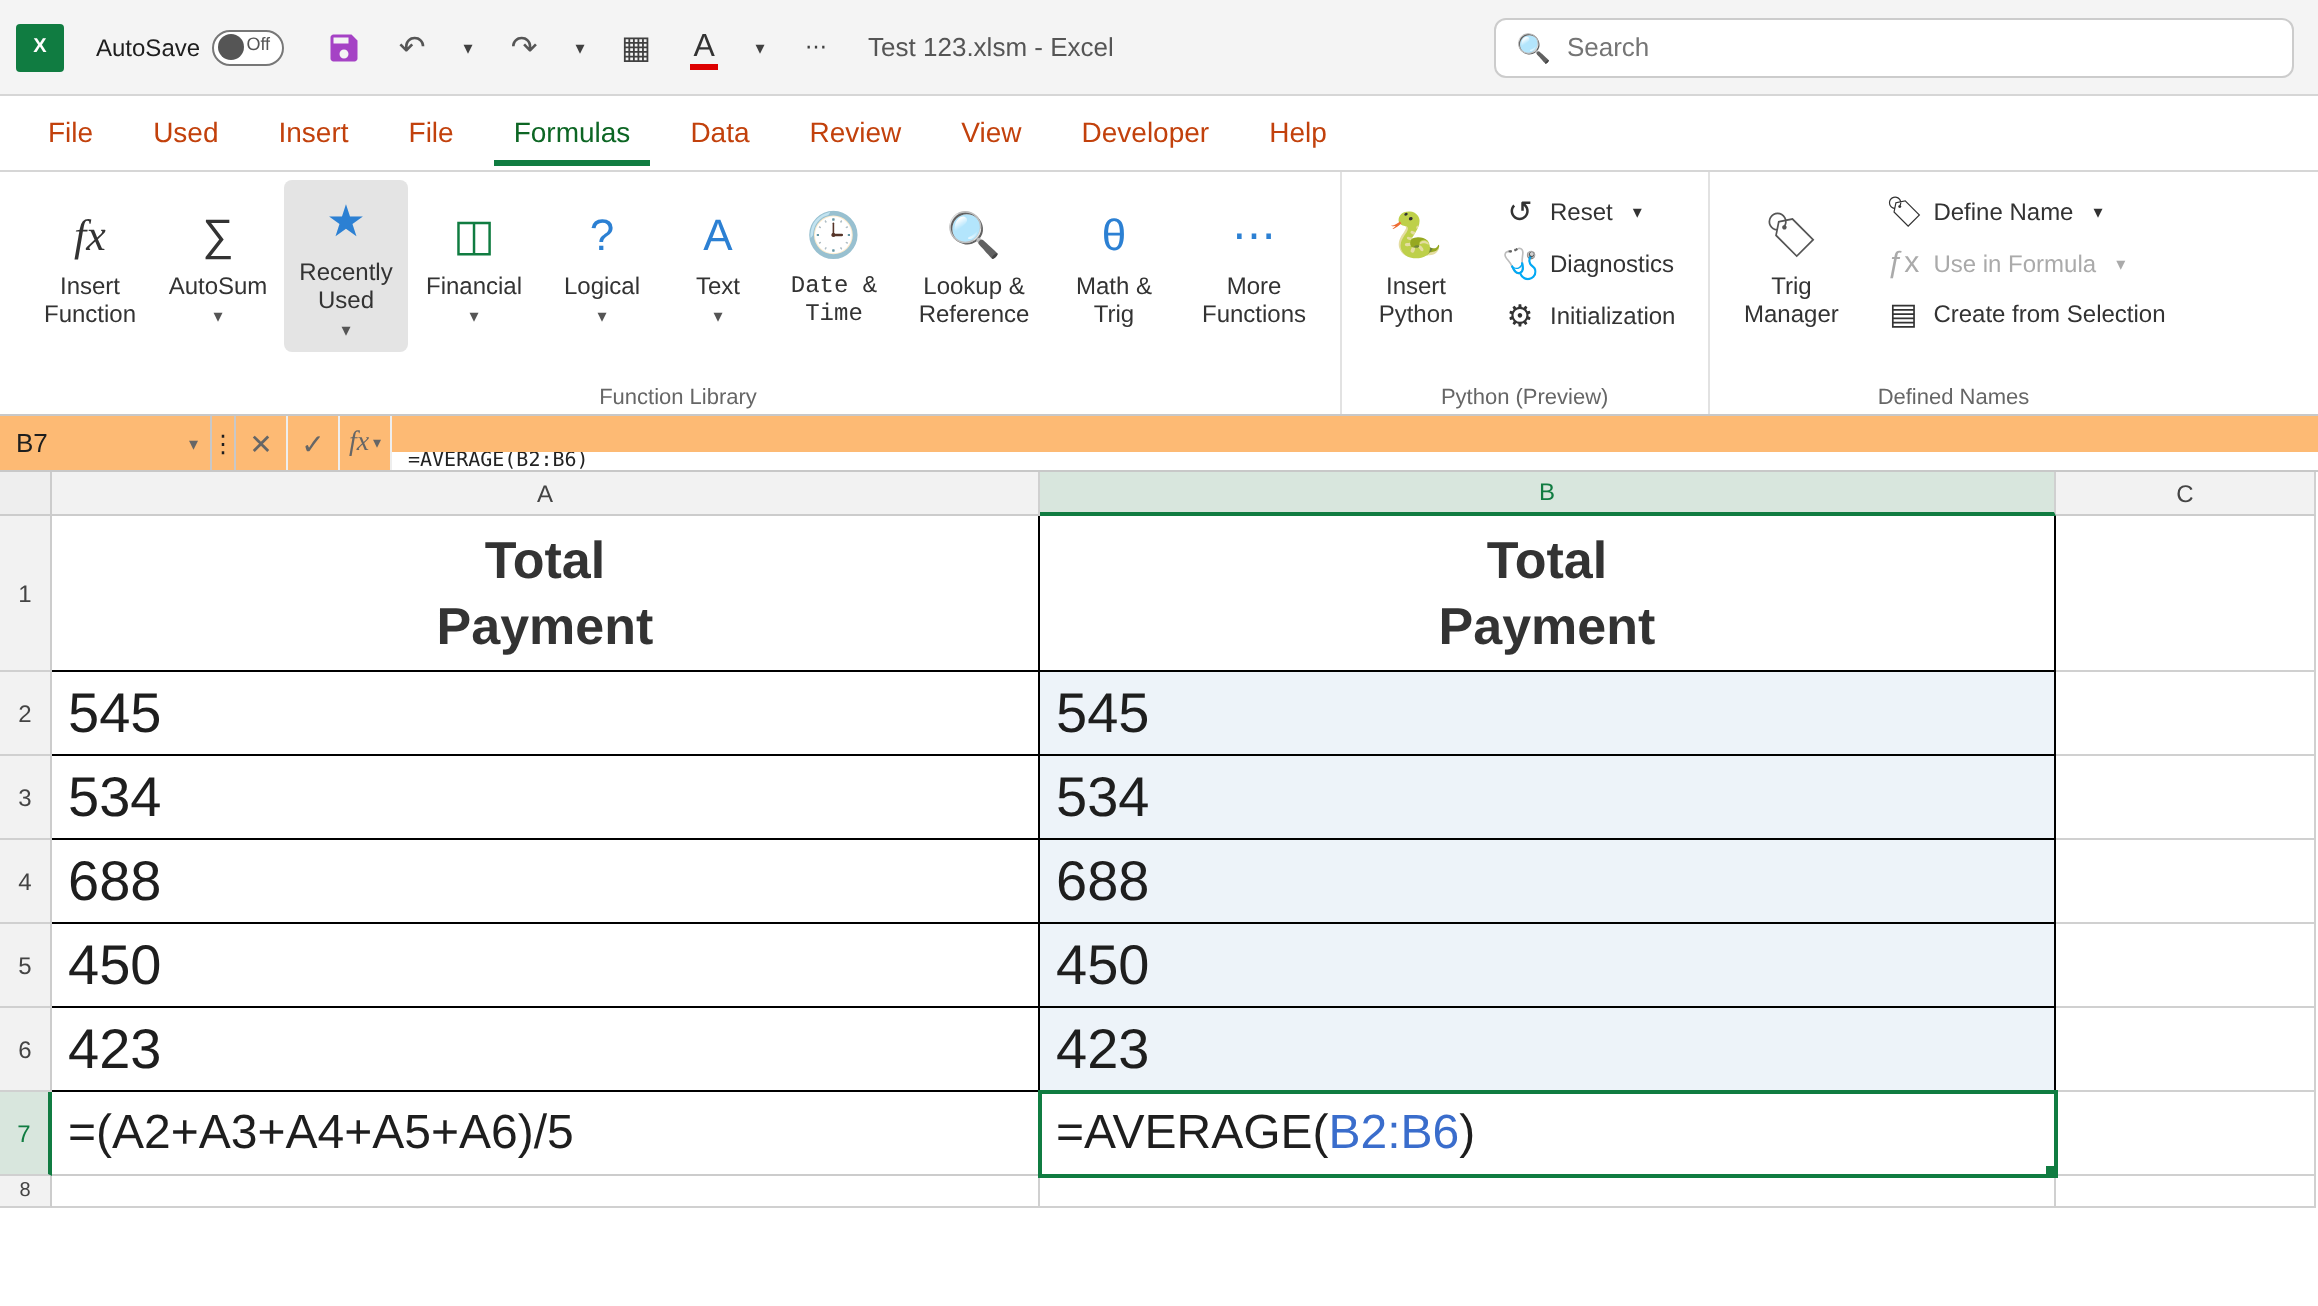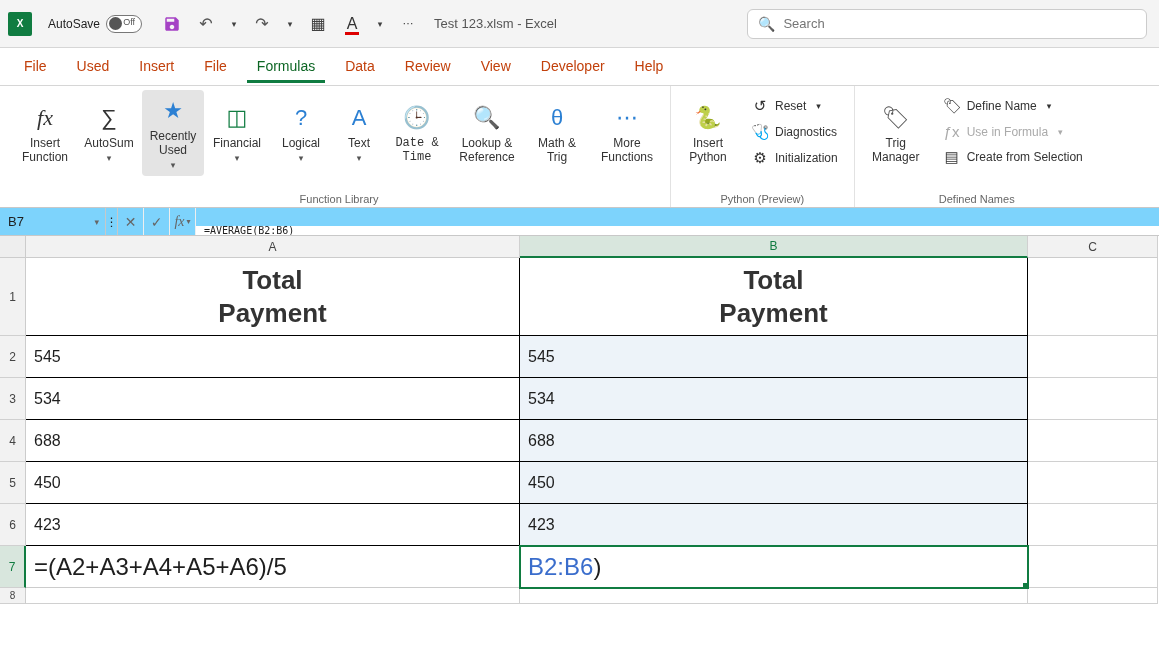--- a/index.html
+++ b/index.html
@@ -131,21 +131,21 @@
   .small-btn {
     display: flex; align-items: center; gap: 6px;
     padding: 3px 6px; font-size: 12px; color: #333; border-radius: 3px;
     white-space: nowrap;
   }
   .small-btn .ico { width: 18px; text-align: center; font-size: 15px; }
   .small-btn.disabled { color: #aaa; }
 
   
   .formularow {
-    display: flex; align-items: stretch; height: 28px; background: #7dd3fc;
+    display: flex; align-items: stretch; height: 28px; background: #fdba74;
     border-bottom: 1px solid #c8c8c8;
   }
   .namebox {
     width: 106px; border-right: 1px solid #c8c8c8; display: flex; align-items: center;
     padding-left: 8px; font-size: 13px; position: relative;
   }
   .namebox .drop {
     position: absolute; right: 6px; font-size: 9px; color: #666;
   }
   .fb-btn {
@@ -176,21 +176,21 @@
   .col-head.sel { background: #d8e6dd; color: #107c41; border-bottom: 2px solid #107c41;}
   .row { display: flex; }
   .row-head {
     width: 26px; background: #f2f2f2; border-right: 1px solid #ccc; border-bottom: 1px solid #d0d0d0;
     display: flex; align-items: center; justify-content: center;
     font-size: 12px; color: #444;
   }
   .row-head.sel { background: #d8e6dd; color: #107c41; border-right: 2px solid #107c41;}
   .cell {
     border-right: 1px solid #d0d0d0; border-bottom: 1px solid #d0d0d0;
-    padding: 4px 8px; font-size: 16px; overflow: hidden; white-space: nowrap;
+    padding: 4px 8px; font-size: 28px; overflow: hidden; white-space: nowrap;
     display: flex; align-items: center;
     background: #fff;
   }
   .colA { width: 494px; }
   .colB { width: 508px; }
   .colC { width: 130px; }
   .header-cell {
     font-size: 26px; font-weight: 600; color: #333;
     text-align: center; justify-content: center; flex-direction: column;
     line-height: 1.25;
@@ -451,20 +451,21 @@
     <div class="row-head">6</div>
     <div class="cell colA data-cell">423</div>
     <div class="cell colB data-cell highlight">423</div>
     <div class="cell colC"></div>
   </div>
 
   <div class="row rowd">
     <div class="row-head sel">7</div>
     <div class="cell colA formula-cell" style="border-bottom:1px solid #ccc;">=(A2+A3+A4+A5+A6)/5</div>
     <div class="cell colB formula-cell active-cell" style="border-bottom:1px solid #ccc;">
+      <span>=AVERAGE(</span>
         <span class="range">B2:B6</span>
         <span>)</span>
     </div>
     <div class="cell colC"></div>
   </div>
 
   <div class="row row8">
     <div class="row-head" style="font-size:10px;">8</div>
     <div class="cell colA"></div>
     <div class="cell colB"></div>

